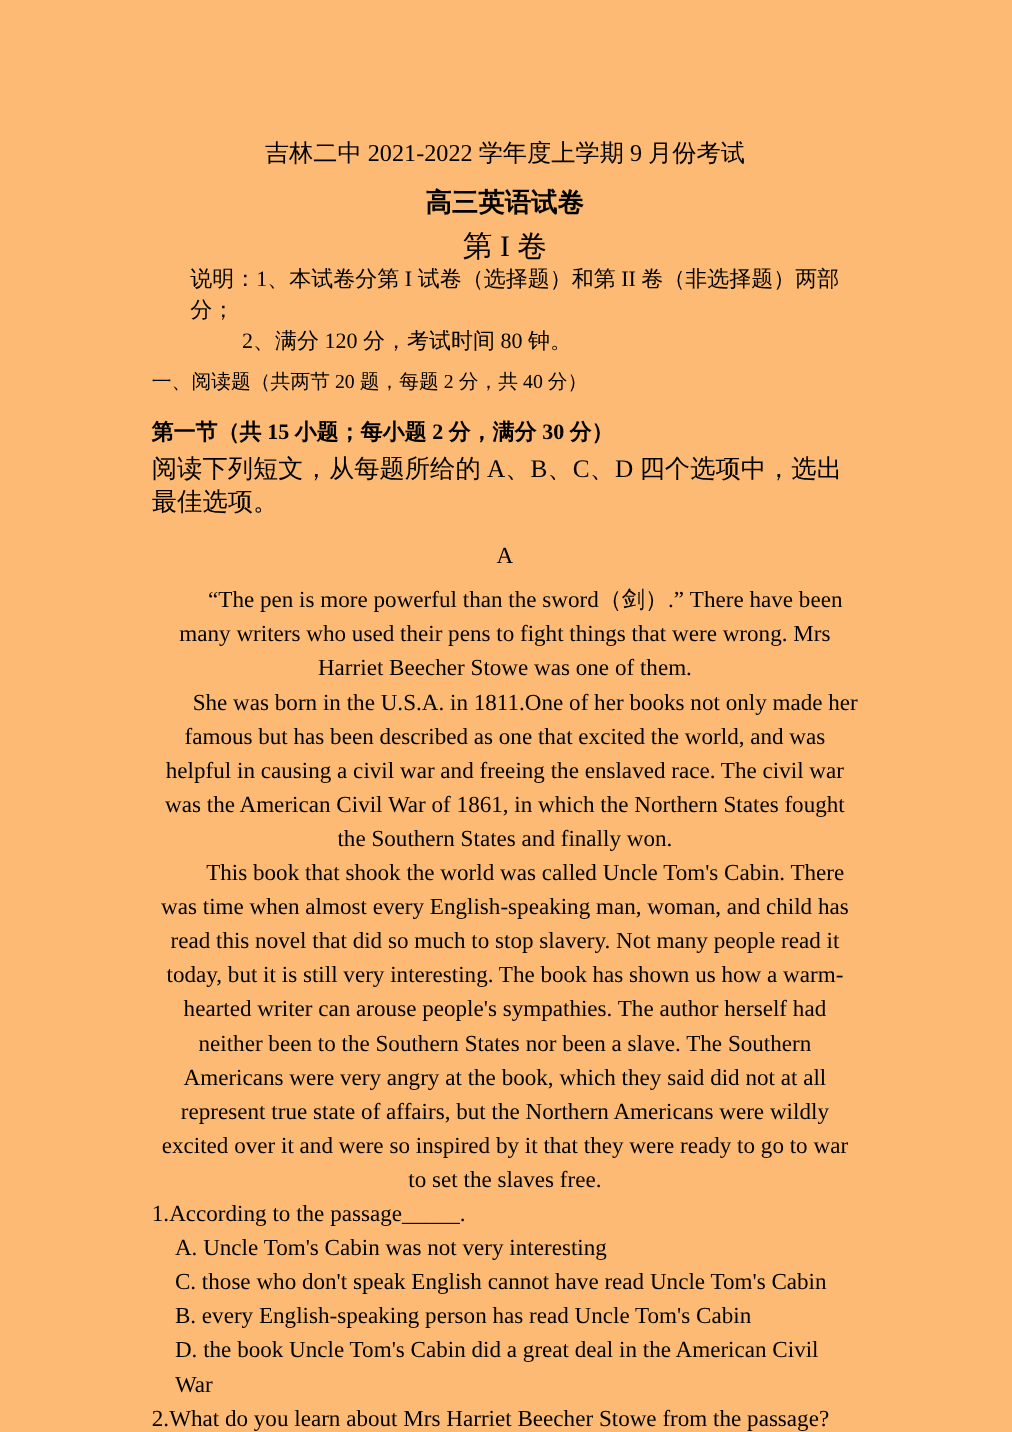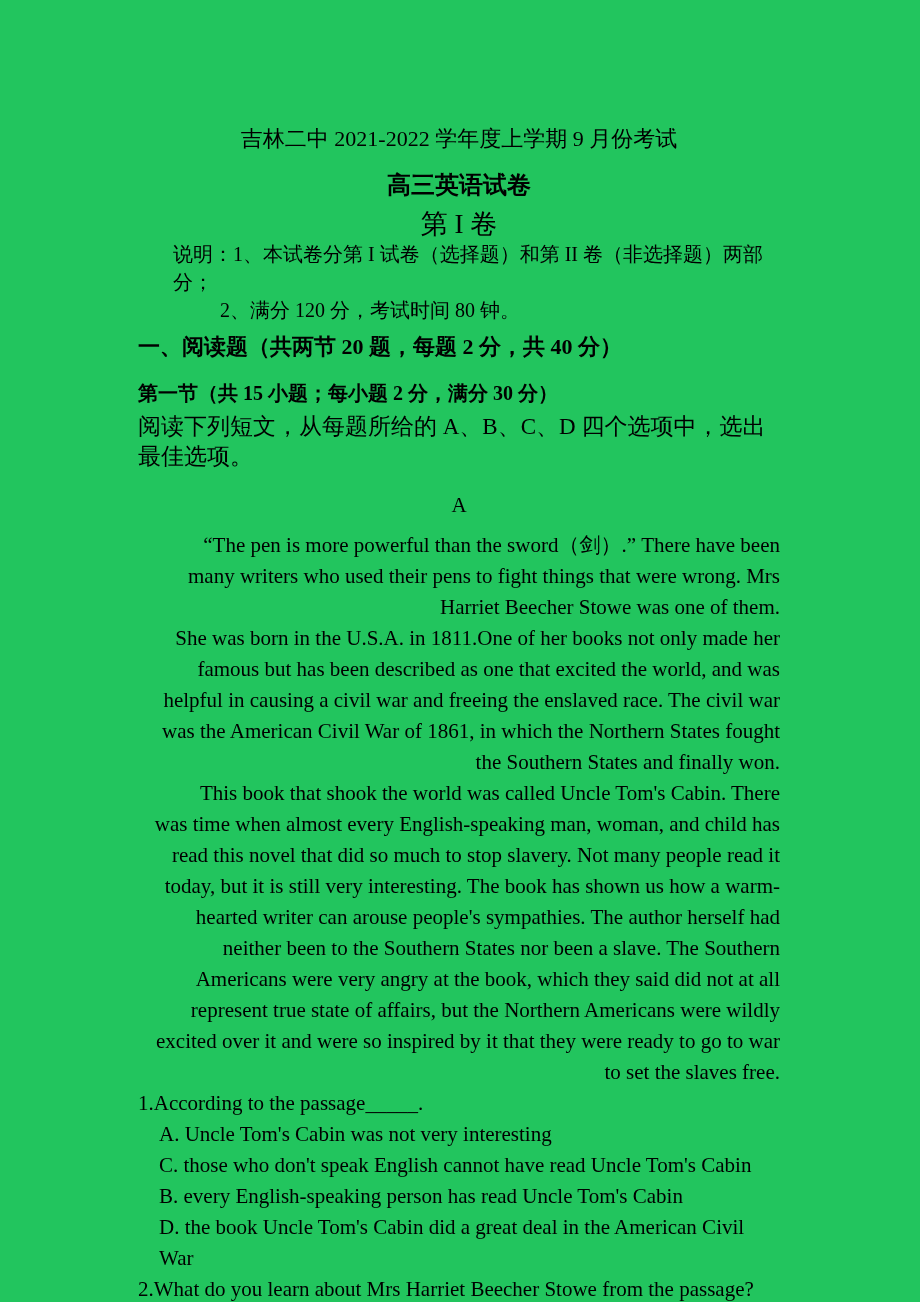--- a/index.html
+++ b/index.html
@@ -4,21 +4,21 @@
 <style>
   html, body {
     margin: 0;
     padding: 0;
     background: #ffffff;
   }
   .page {
     position: relative;
     width: 920px;
     height: 1302px;
-    background: #22c55e;
+    background: #fdba74;
     color: #000000;
     font-family: "Liberation Serif", "DejaVu Serif", serif;
     overflow: hidden;
     box-sizing: border-box;
   }
   .content {
     box-sizing: border-box;
     width: 920px;
     padding: 126px 140px 0 138px;
   }
@@ -46,22 +46,22 @@
   }
   .instructions {
     margin-top: 0;
     font-size: 20px;
     line-height: 28px;
   }
   .instr-line-1 { padding-left: 35px; }
   .instr-line-2 { padding-left: 82px; }
   .section-heading {
     margin: 8px 0 0 0;
-    font-size: 22px;
-    font-weight: 700;
+    font-size: 18px;
+    font-weight: 400;
     line-height: 30px;
   }
   .subsection-heading {
     margin: 16px 0 0 0;
     font-size: 20px;
     font-weight: 700;
     line-height: 30px;
   }
   .directions {
     margin: 4px 0 0 0;
@@ -76,21 +76,21 @@
     font-weight: 400;
   }
   .passage {
     margin-top: 9px;
   }
   .para {
     margin: 0;
     font-size: 21px;
     line-height: 31px;
     text-indent: 37px;
-    text-align: right;
+    text-align: center;
   }
   .question-stem {
     margin: 0;
     font-size: 21px;
     line-height: 31px;
   }
   .option {
     margin: 0;
     padding-left: 21px;
     font-size: 21px;

